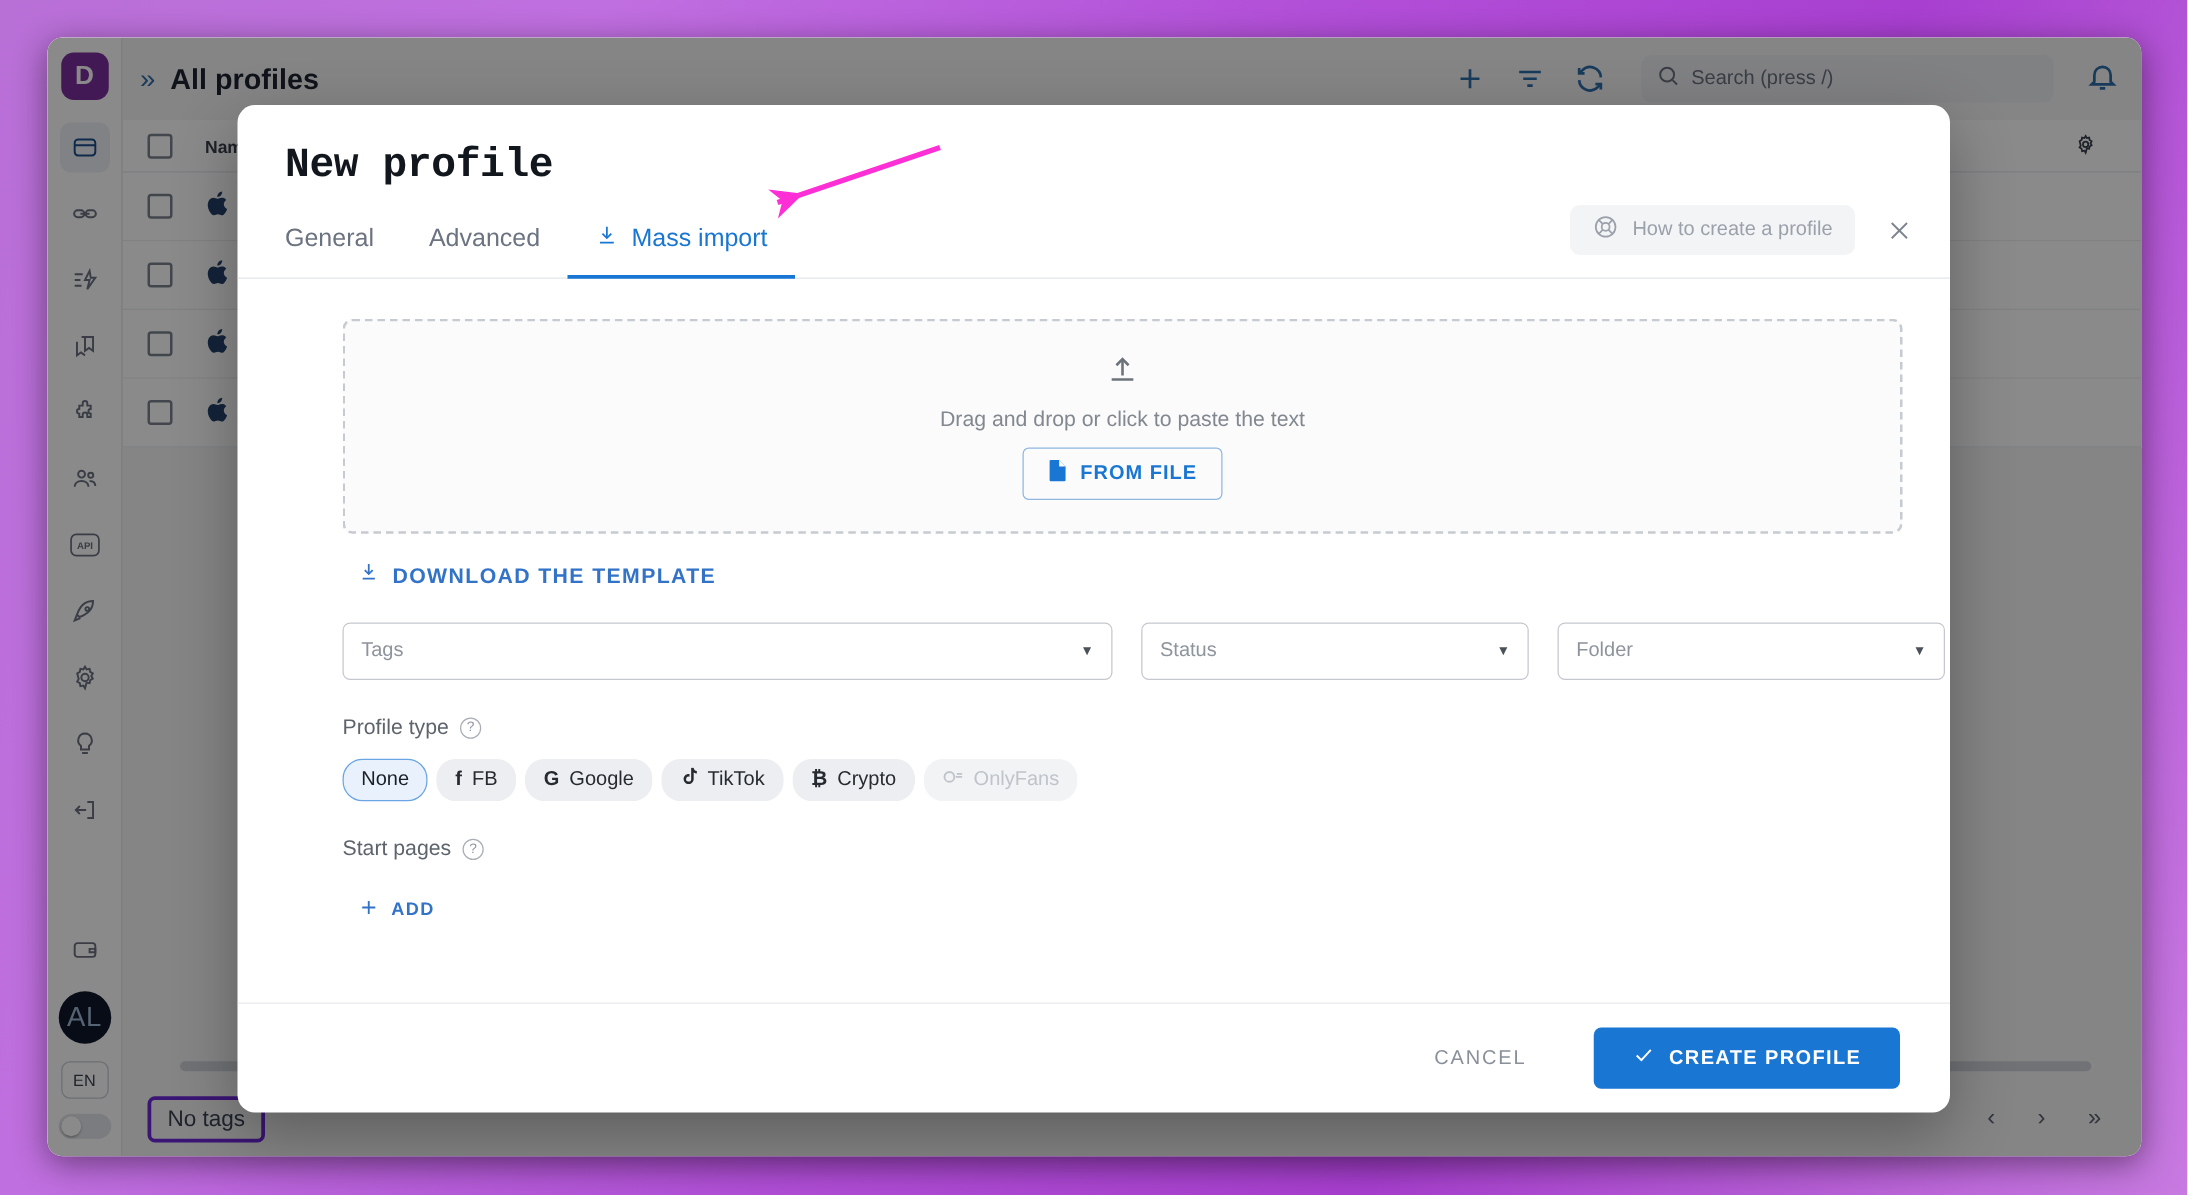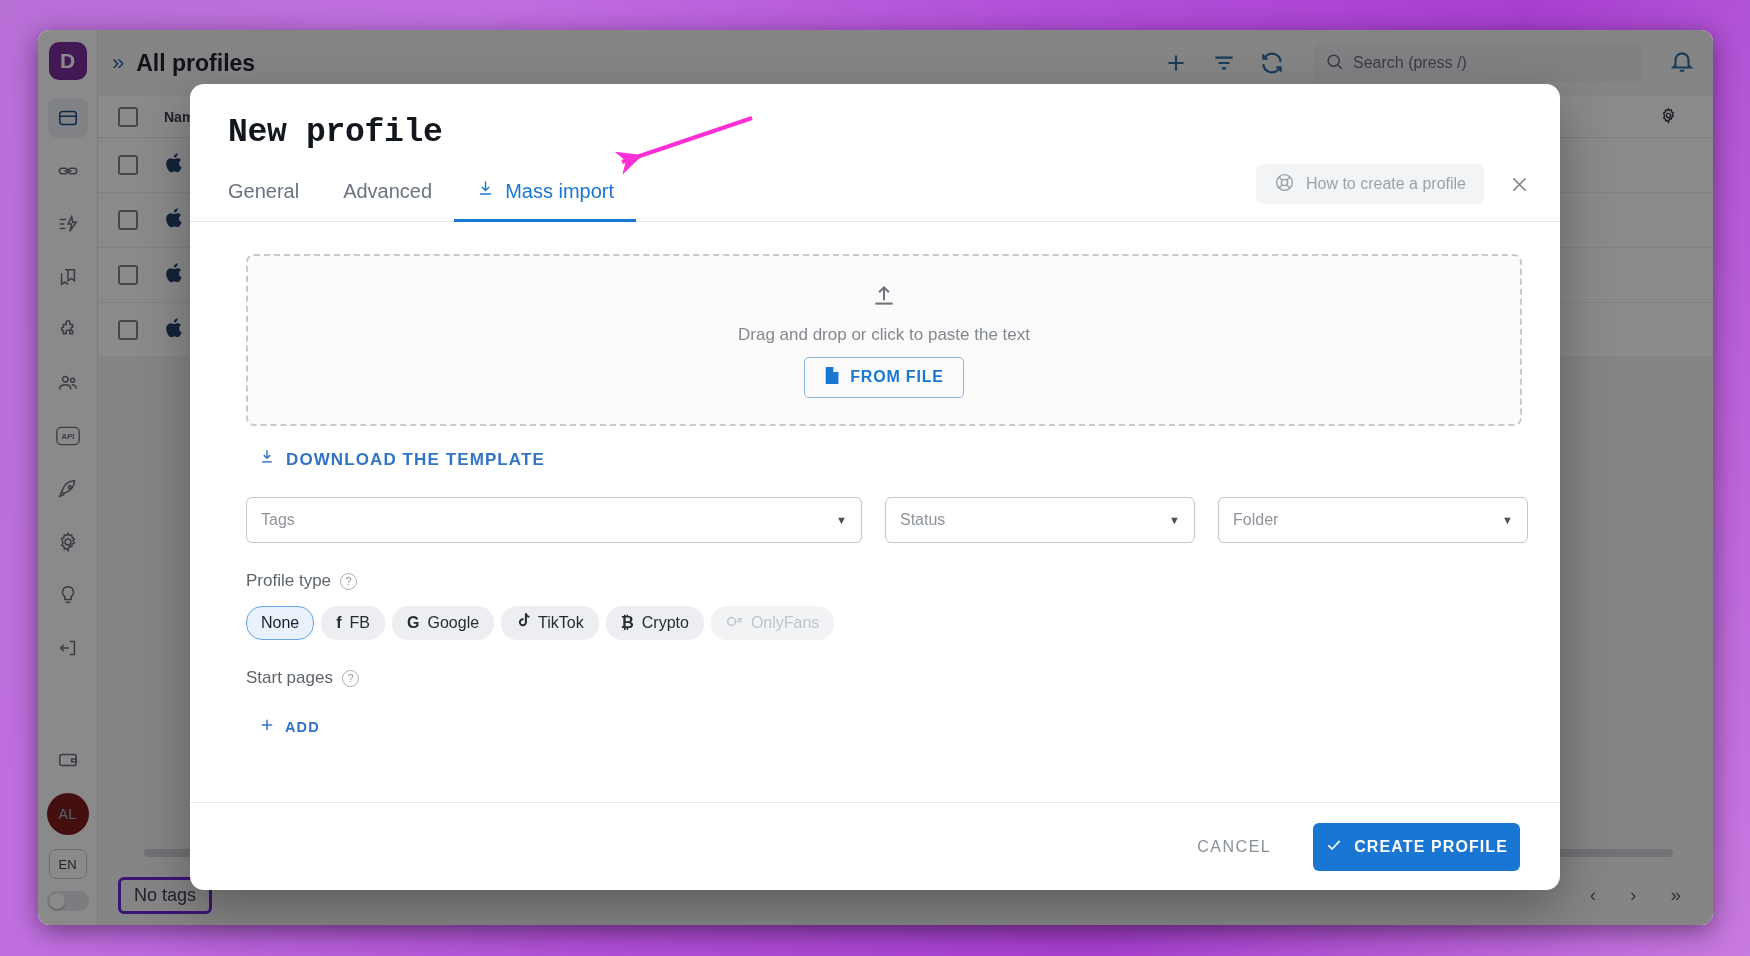--- a/index.html
+++ b/index.html
@@ -68,23 +68,23 @@
     display: flex; align-items: center; justify-content: center;
     border-radius: 9px;
     color: #6b7280;
     flex: none;
   }
   .rail-item.active { background: #eef1f6; color: #1a4e8a; }
   .rail-item svg { display: block; }
   .rail-spacer { flex: 1 1 auto; }
   #avatar {
     width: 42px; height: 42px; border-radius: 50%;
-    background: #7f1d1d; color: #9fb8d4;
+    background: #0f172a; color: #9fb8d4;
     display: flex; align-items: center; justify-content: center;
-    font-size: 14px; letter-spacing: .5px; margin-bottom: 14px;
+    font-size: 22px; letter-spacing: .5px; margin-bottom: 14px;
     flex: none;
     text-align: right;
   }
   #lang-chip {
     width: 38px; height: 30px; border: 1px solid #c8ccd4; border-radius: 7px;
     display: flex; align-items: center; justify-content: center;
     font-size: 13px; font-weight: normal; color: #3b4252; margin-bottom: 12px;
     flex: none;
   }
   #theme-toggle {
@@ -196,21 +196,21 @@
     margin-left: -38px; margin-right: -38px; padding-left: 38px;
   }
   .tab {
     font-size: 20px; color: #6b7280; padding: 4px 22px 16px 22px;
     display: flex; align-items: center; gap: 10px;
     border-bottom: 3px solid transparent; margin-bottom: -1px;
   }
   .tab:first-child { padding-left: 0; }
   .tab.active { color: #1976d2; border-bottom-color: #1976d2; font-weight: normal; }
 
-  #modal-body { flex: 1 1 auto; padding: 32px 38px 0 56px; overflow: hidden; position: relative; }
+  #modal-body { flex: 1 1 auto; padding: 32px 38px 0 56px; overflow: hidden; position: relative; margin-left: 28px; }
 
   #dropzone {
     height: 172px;
     border: 2px dashed #c6cad1;
     border-radius: 8px;
     background: #fbfbfc;
     display: flex; flex-direction: column; align-items: center; justify-content: center;
     gap: 12px;
   }
   #dz-text { font-size: 17px; color: #82888f; }
@@ -262,27 +262,27 @@
   #add-btn {
     margin-top: 28px; margin-left: 12px;
     display: inline-flex; align-items: center; gap: 9px;
     color: #3273c8; font-size: 14.5px; font-weight: bold; letter-spacing: 1.1px;
   }
 
   #modal-foot {
     flex: none; height: 88px;
     border-top: 1px solid #e8eaee;
     display: flex; align-items: center; justify-content: flex-end;
-    gap: 28px; padding: 0 40px;
+    gap: 40px; padding: 0 40px;
   }
   #btn-cancel { color: #8a9099; font-size: 16px; letter-spacing: 1.5px; padding: 10px 14px; }
   #btn-create {
     display: flex; align-items: center; gap: 11px;
     background: #1976d2; color: #fff;
-    border-radius: 6px; padding: 13px 12px;
+    border-radius: 6px; padding: 13px 31px;
     font-size: 16px; font-weight: bold; letter-spacing: 1.1px;
   }
 
   
   #arrow { position: absolute; left: 600px; top: 110px; z-index: 90; pointer-events: none; }
 </style>
 </head>
 <body>
 
 <div id="page">

